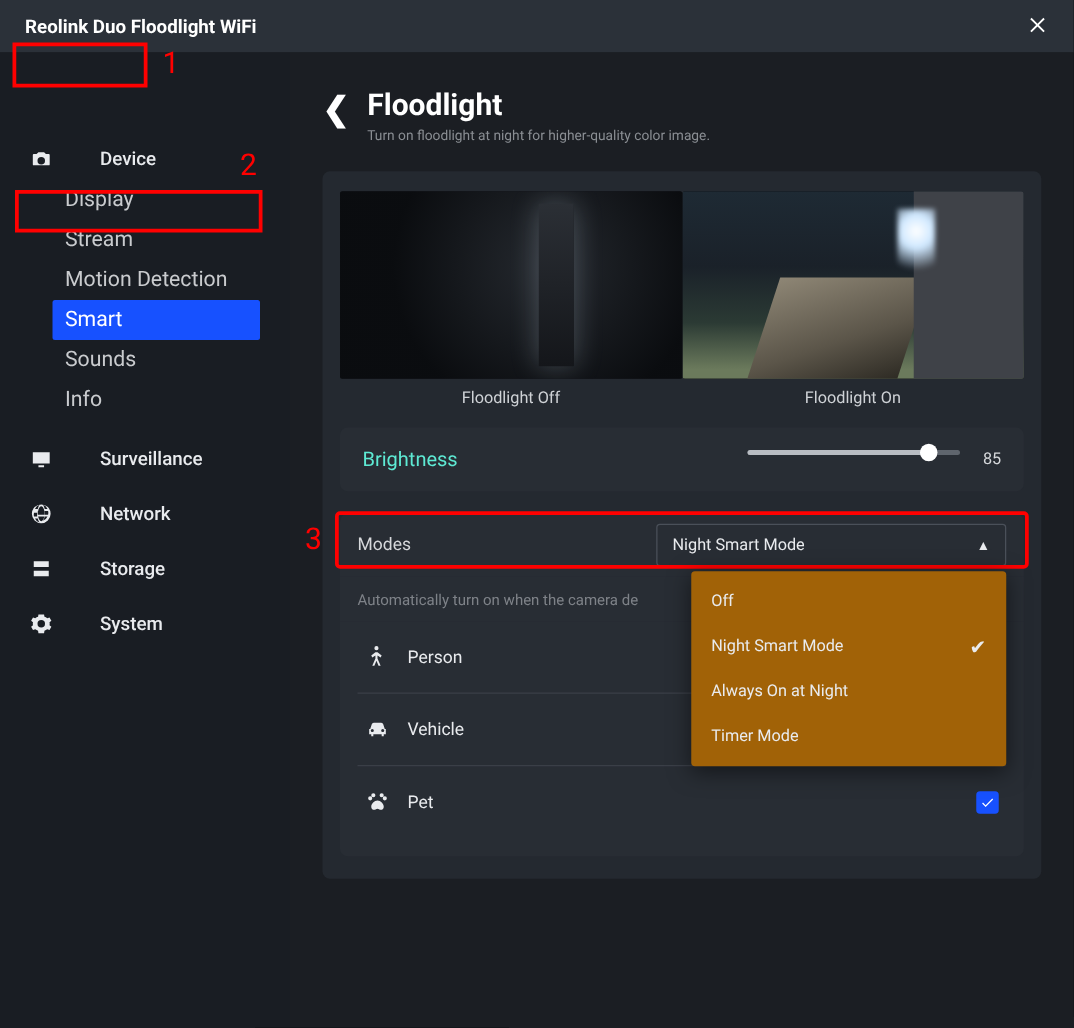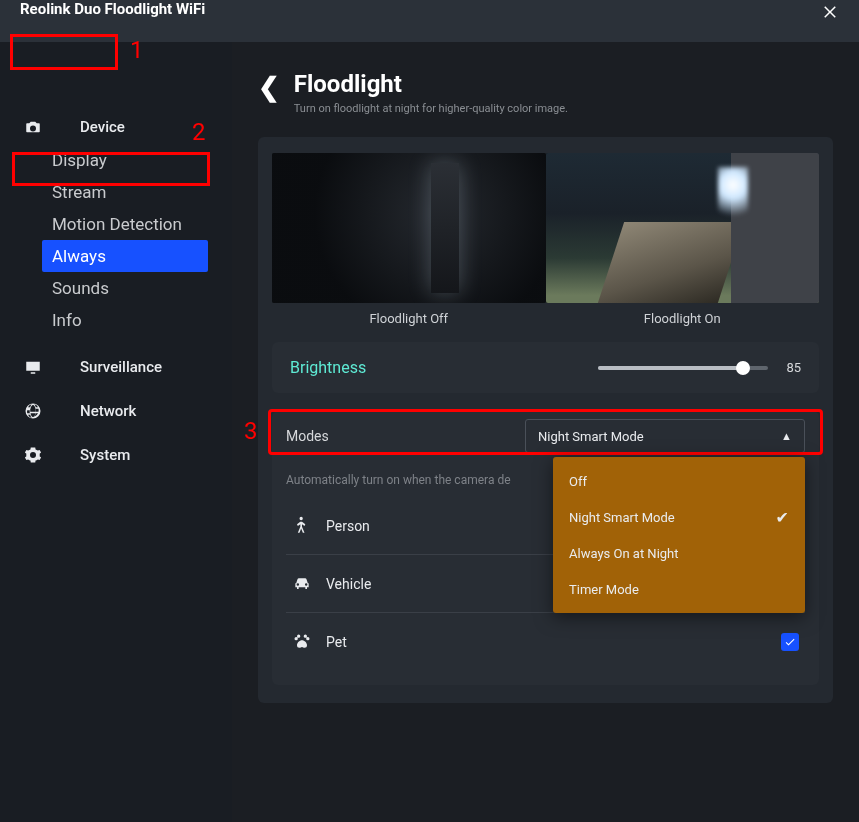--- a/index.html
+++ b/index.html
@@ -1,18 +1,18 @@
 <!DOCTYPE html>
 <html><head>
 <meta charset="utf-8">
 <style>
   * { box-sizing: border-box; margin: 0; padding: 0; font-family: -apple-system, BlinkMacSystemFont, "Segoe UI", Roboto, Arial, sans-serif; }
   body { background: #13161a; color: #c9cbce; width: 859px; height: 822px; overflow: hidden; }
   .window { display: flex; flex-direction: column; height: 100%; }
-  .titlebar { background: #2b3139; height: 42px; display: flex; align-items: flex-start; justify-content: space-between; padding: 0 20px; }
+  .titlebar { background: #2b3139; height: 42px; display: flex; align-items: center; justify-content: space-between; padding: 0 20px; }
   .titlebar-title { color: #fff; font-weight: 700; font-size: 15px; }
   .close-x { color: #fff; font-size: 22px; cursor: pointer; }
   .body { flex: 1; display: flex; }
   .sidebar { width: 232px; background: #191d23; padding-top: 78px; }
   .sb-group { padding-left: 22px; margin-bottom: 4px; }
   .sb-row { display: flex; align-items: center; gap: 12px; height: 34px; color: #e9ebee; font-size: 15px; cursor: pointer; padding-left: 2px; }
   .sb-row.header { font-weight: 500; gap: 38px; }
   .sb-sub { padding-left: 30px; height: 32px; display: flex; align-items: center; font-size: 17px; color: #c9cbce; cursor: pointer; }
   .sb-sub.selected { background: #1751ff; color: #fff; border-radius: 2px; margin-right: 24px; padding-left: 10px; margin-left: 20px; }
   .ico { width: 18px; height: 18px; display: inline-flex; align-items: center; justify-content: center; }
@@ -33,21 +33,21 @@
   
   .pv-off .door { position: absolute; left: 58%; top: 10px; width: 28px; height: 130px; background: linear-gradient(#2b2f35, #14161a); box-shadow: 0 0 22px rgba(220,240,255,0.25); }
   .pv-off .wall { position: absolute; inset: 0; background: radial-gradient(circle at 60% 40%, #30353c 0%, #0a0c0f 65%); opacity: 0.7; }
   
   .pv-on .sky { position: absolute; inset: 0; background: linear-gradient(#1e2a34 0%, #1a2129 40%, #2b3a34 70%, #6b7a5c 95%); }
   .pv-on .wall2 { position: absolute; right: 0; top: 0; width: 32%; height: 100%; background: #3f4248; }
   .pv-on .light { position: absolute; right: 26%; top: 14px; width: 30px; height: 60px; background: radial-gradient(circle at 50% 30%, #ffffff 0%, #cfe8ff 30%, transparent 70%); filter: blur(2px); }
   .pv-on .path { position: absolute; left: 24%; right: 32%; bottom: 0; height: 54%; background: linear-gradient(160deg, #8e8675 0%, #5b5549 60%, #2e2b24 100%); transform: skewX(-18deg); }
   .brightness { background: #282d34; border-radius: 6px; margin-top: 16px; padding: 16px 18px; display: flex; align-items: center; }
   .br-label { color: #5eead4; font-size: 16px; }
-  .br-right { margin-left: auto; display: flex; align-items: center; gap: 18px; }
+  .br-right { margin-left: auto; display: flex; gap: 18px; }
   .slider { width: 170px; height: 4px; background: #5f656d; border-radius: 2px; position: relative; }
   .slider .fill { position: absolute; left: 0; top: 0; bottom: 0; width: 85%; background: #b9bdc3; border-radius: 2px; }
   .slider .knob { position: absolute; left: 85%; top: 50%; width: 14px; height: 14px; background: #fff; border-radius: 50%; transform: translate(-50%, -50%); }
   .br-val { color: #d6d8db; font-size: 13px; }
   .modes-wrap { position: relative; margin-top: 18px; }
   .modes-row { background: #282d34; border-radius: 6px 6px 0 0; padding: 8px 14px; display: flex; align-items: center; gap: 18px; }
   .modes-label { color: #d6d8db; font-size: 14px; }
   .select { flex: 1; max-width: 280px; margin-left: auto; height: 34px; border: 1px solid #4a5059; border-radius: 3px; display: flex; align-items: center; padding: 0 12px; color: #e9ebee; font-size: 13px; justify-content: space-between; cursor: pointer; }
   .select .caret { font-size: 11px; }
   .modes-hl { position: absolute; border: 3px solid #ff0000; border-radius: 4px; pointer-events: none; }
@@ -97,21 +97,21 @@
         <div class="sb-sub">
             <span>Display</span>
           </div>
         <div class="sb-sub">
             <span>Stream</span>
           </div>
         <div class="sb-sub">
             <span>Motion Detection</span>
           </div>
         <div class="sb-sub selected">
-            <span>Always</span>
+            <span>Smart</span>
           </div>
         <div class="sb-sub">
             <span>Sounds</span>
           </div>
         <div class="sb-sub">
             <span>Info</span>
           </div>
       </div>
 
       <div class="sb-group" style="margin-top:14px;">
@@ -125,20 +125,30 @@
         </div>
       </div>
       <div class="sb-group" style="margin-top:10px;">
         <div class="sb-row header">
           <span class="ico">
             <svg viewBox="0 0 24 24">
                 <path d="M12 2a10 10 0 1 0 0 20 10 10 0 0 0 0-20zm0 2c1.4 0 2.8 2.2 3.3 5H8.7C9.2 6.2 10.6 4 12 4zM4.3 11h3.4c-.1.7-.1 1.3-.1 2s0 1.3.1 2H4.3a8 8 0 0 1 0-4zm1 6h3c.4 2 1.2 3.6 2 4.5A8 8 0 0 1 5.3 17zm3-10h-3a8 8 0 0 1 5-4.5c-.8.9-1.6 2.5-2 4.5zm3.7 13c-1.4 0-2.8-2.2-3.3-5h6.6c-.5 2.8-1.9 5-3.3 5zm3.6-7H8.4c-.1-.7-.1-1.3-.1-2s0-1.3.1-2h7.2c.1.7.1 1.3.1 2s0 1.3-.1 2zm.1 2h3a8 8 0 0 1-5 4.5c.8-.9 1.6-2.5 2-4.5zm0-8c-.4-2-1.2-3.6-2-4.5a8 8 0 0 1 5 4.5h-3zm3.6 2a8 8 0 0 1 0 4h-3.4c.1-.7.1-1.3.1-2s0-1.3-.1-2h3.4z"></path>
               </svg>
           </span>
           <span>Network</span>
+        </div>
+      </div>
+      <div class="sb-group" style="margin-top:10px;">
+        <div class="sb-row header">
+          <span class="ico">
+            <svg viewBox="0 0 24 24">
+                <path d="M4 4h16v6H4zM4 14h16v6H4z"></path>
+              </svg>
+          </span>
+          <span>Storage</span>
         </div>
       </div>
       <div class="sb-group" style="margin-top:10px;">
         <div class="sb-row header">
           <span class="ico">
             <svg viewBox="0 0 24 24">
                 <path d="M12 8a4 4 0 1 0 0 8 4 4 0 0 0 0-8zm9 4c0 .6-.1 1.1-.2 1.7l2 1.6-2 3.4-2.4-.8c-.9.7-1.9 1.2-3 1.5L15 22h-6l-.4-2.6c-1.1-.3-2.1-.8-3-1.5l-2.4.8-2-3.4 2-1.6C3.1 13.1 3 12.6 3 12s.1-1.1.2-1.7l-2-1.6 2-3.4 2.4.8c.9-.7 1.9-1.2 3-1.5L9 2h6l.4 2.6c1.1.3 2.1.8 3 1.5l2.4-.8 2 3.4-2 1.6c.1.6.2 1.1.2 1.7z"></path>
               </svg>
           </span>
           <span>System</span>

